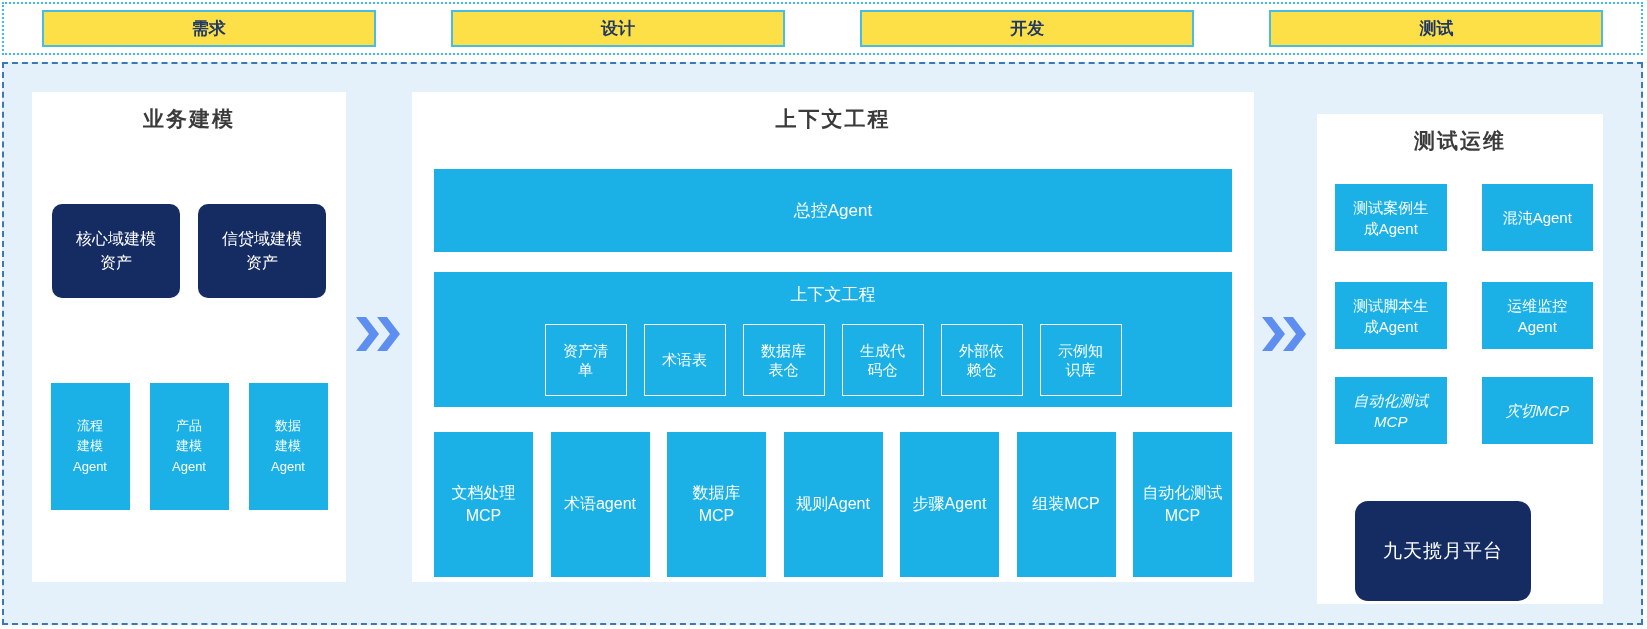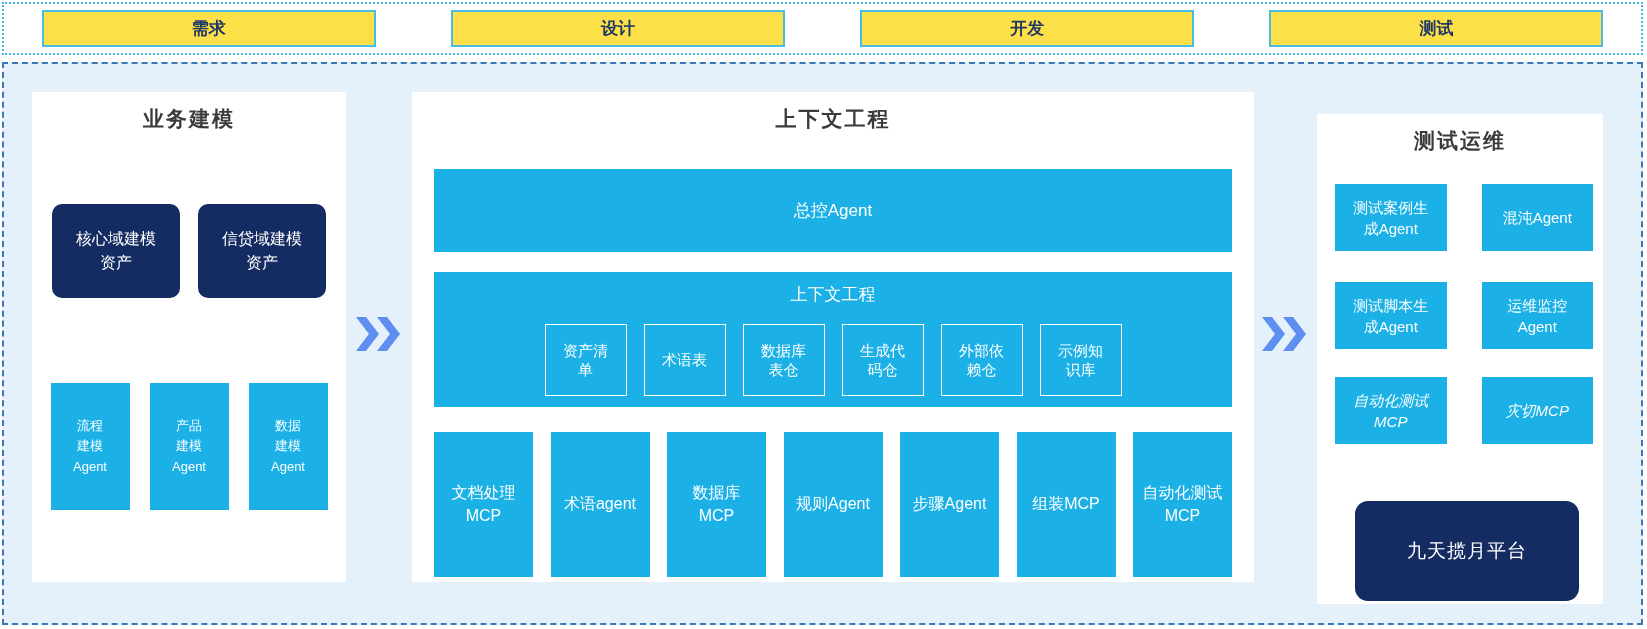--- a/index.html
+++ b/index.html
@@ -174,21 +174,21 @@
   .test-row-2 { top: 168px; }
   .test-row-3 { top: 263px; font-style: italic; }
   .test-agent-box {
     flex: 1;
     font-size: 15px;
     line-height: 1.4;
   }
   .platform-box {
     position: absolute;
     left: 38px; top: 387px;
-    width: 224px; height: 100px;
+    width: 176px; height: 100px;
     border-radius: 13px;
     font-size: 19px;
     letter-spacing: 1px;
   }
 </style>
 </head>
 <body>
 
 <div class="canvas">
 

